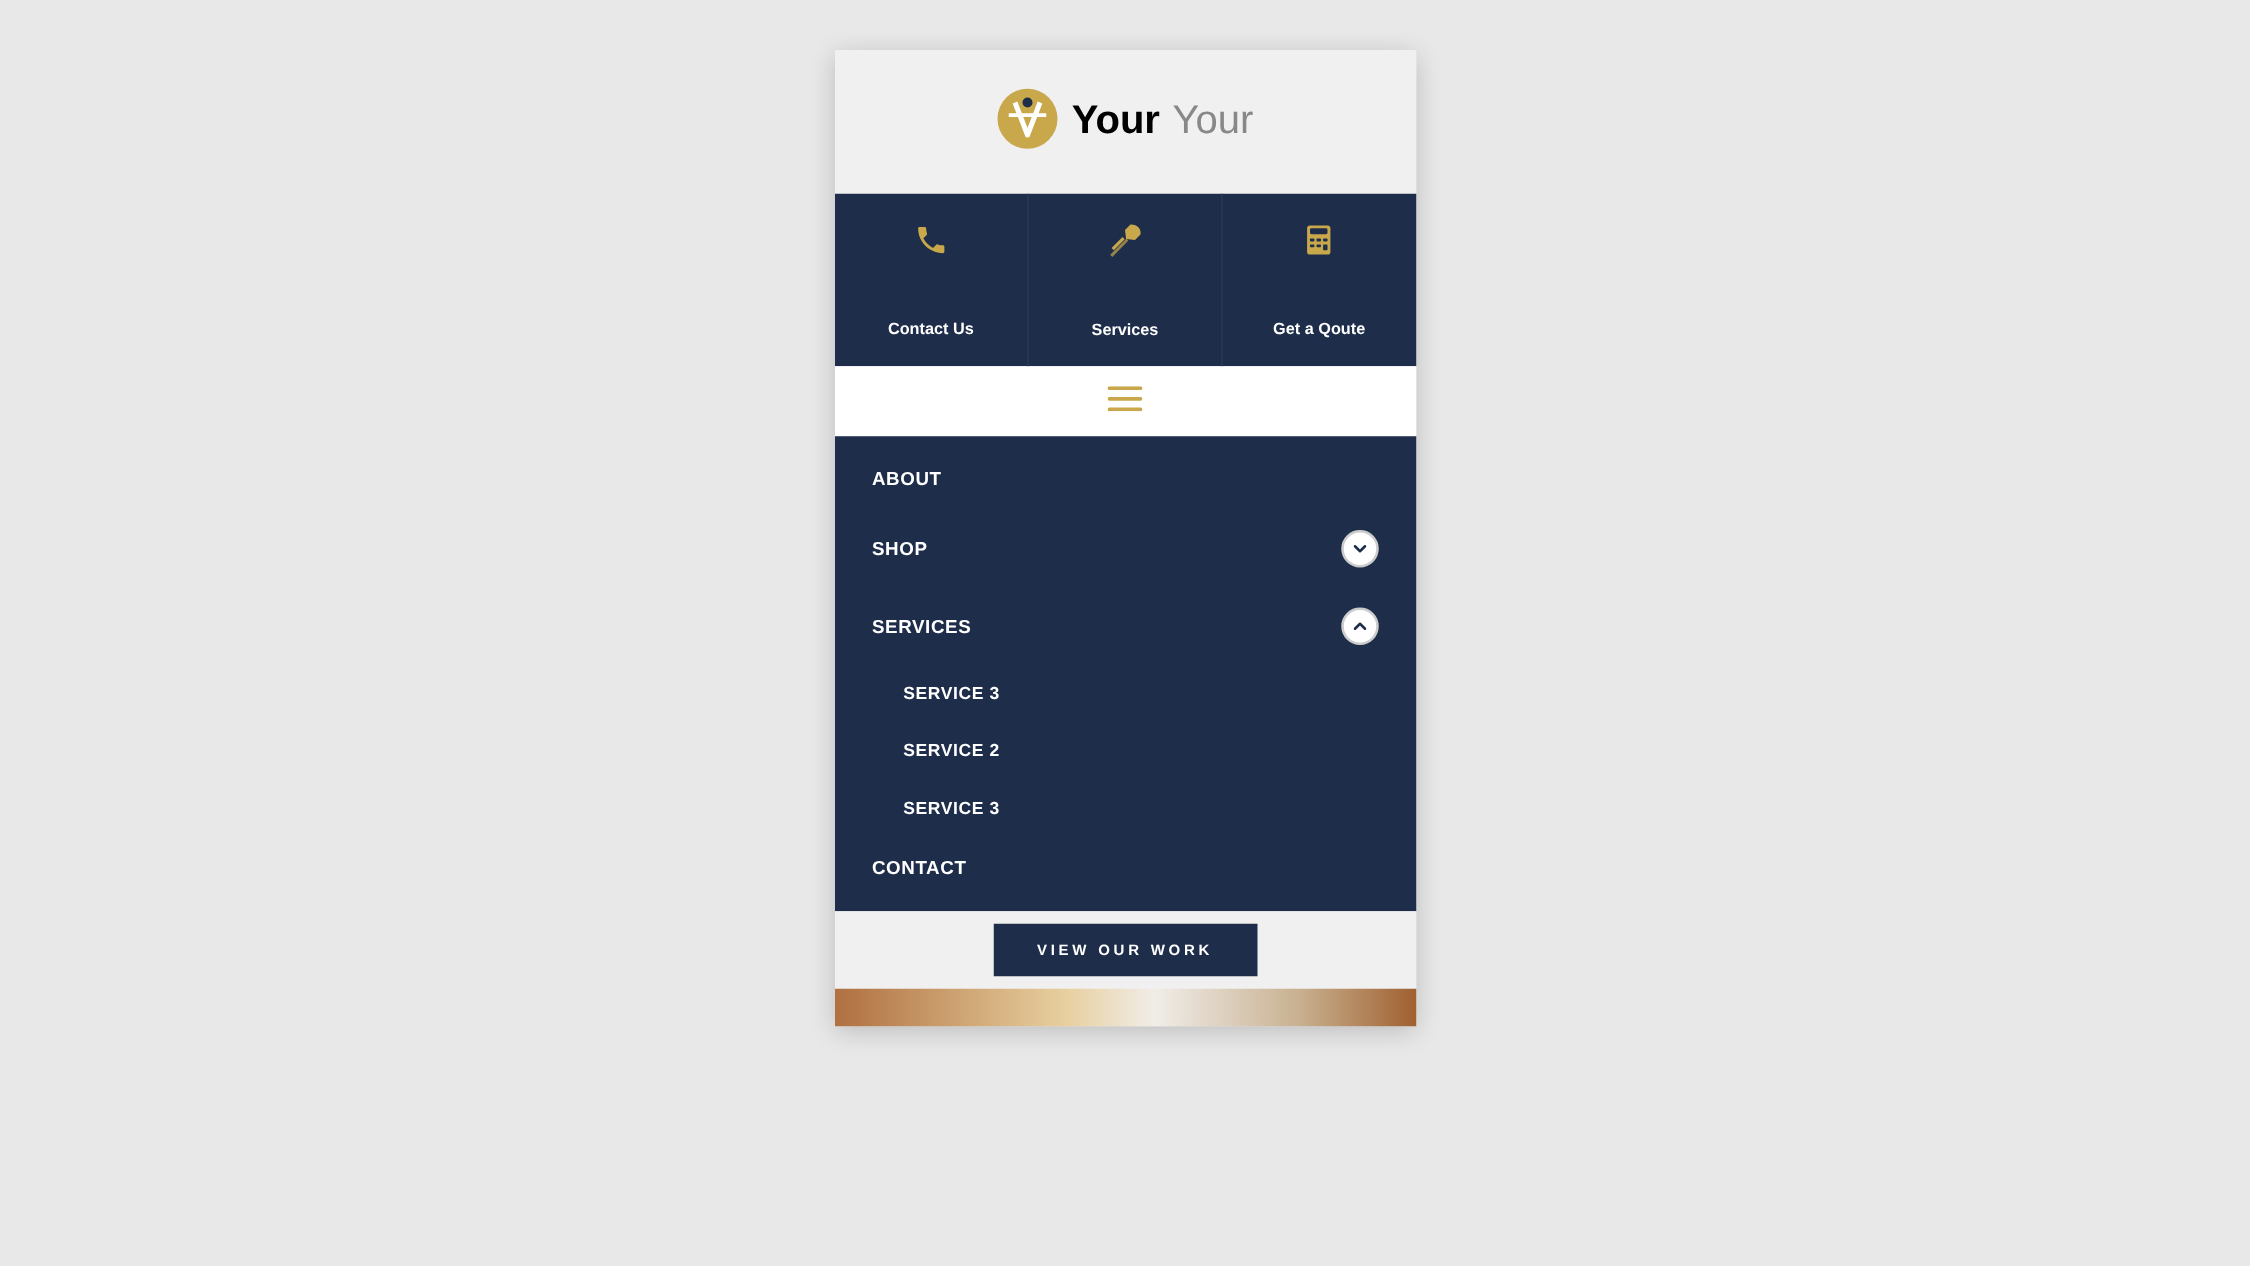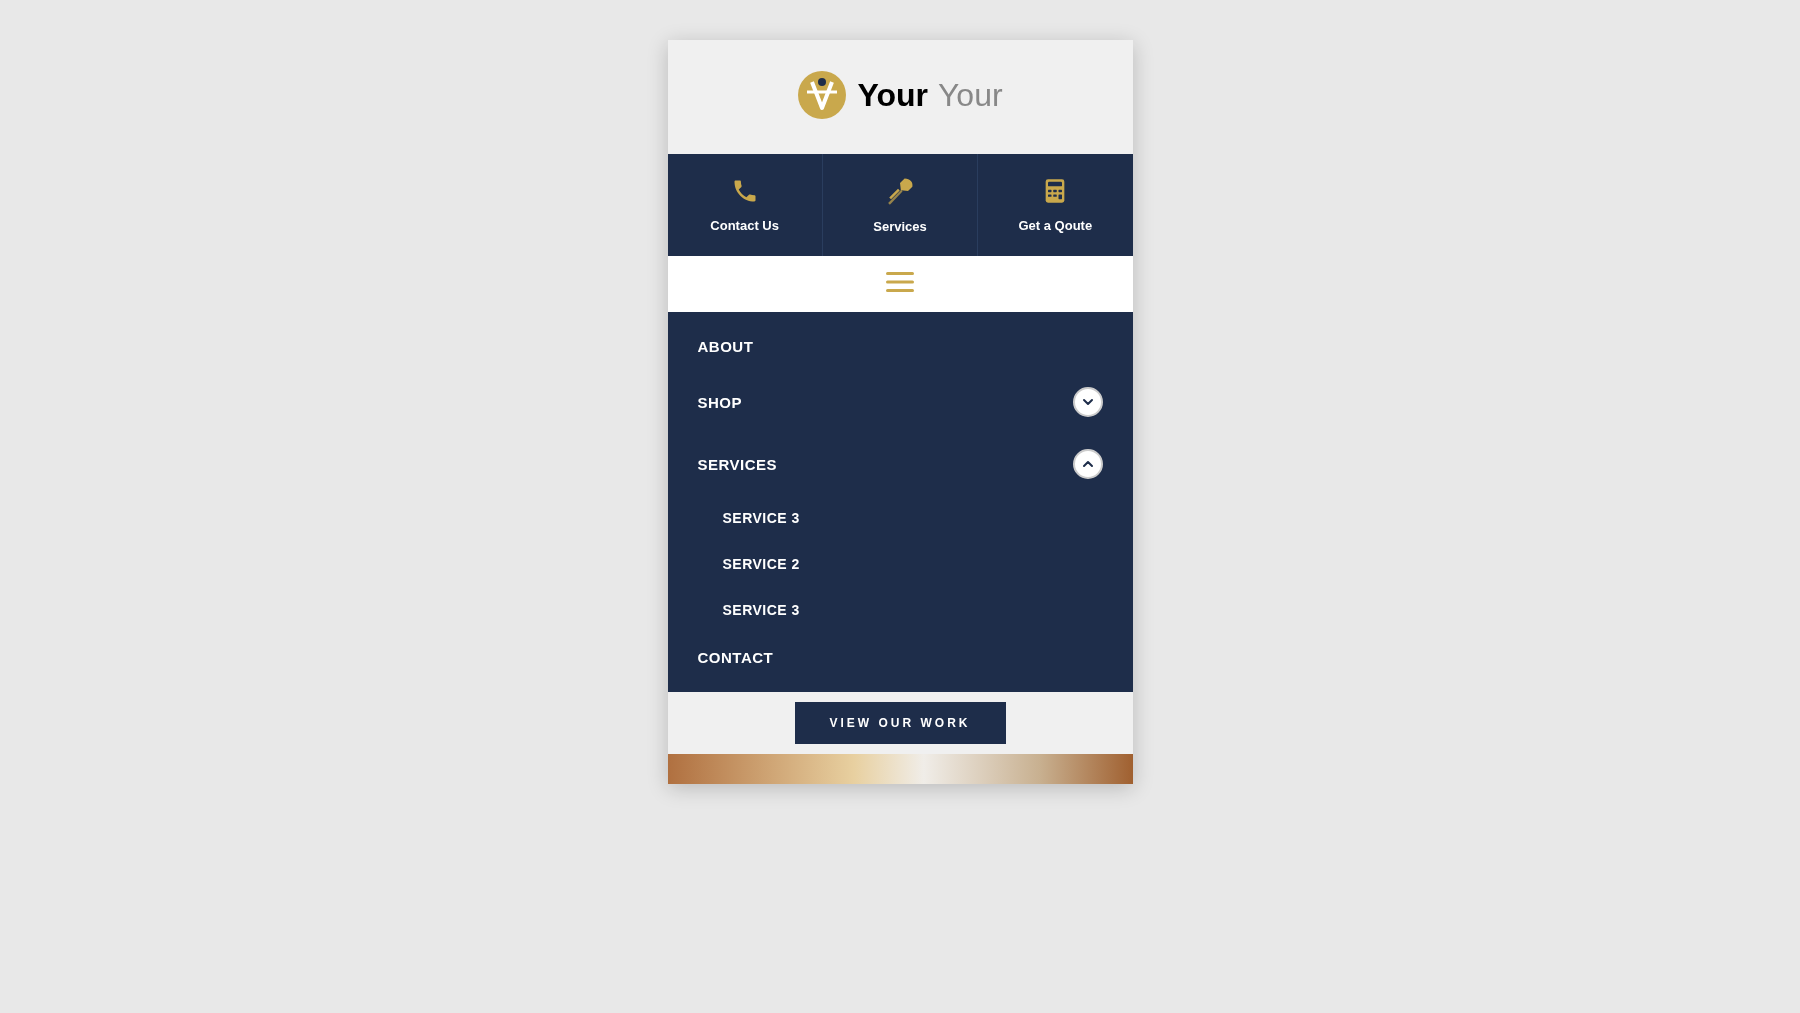--- a/index.html
+++ b/index.html
@@ -68,20 +68,21 @@
       font-size: 28px;
       color: #c9a84c;
       margin-bottom: 8px;
       line-height: 1;
     }
     .top-nav-label {
       color: #ffffff;
       font-size: 13px;
       font-weight: 600;
       text-align: center;
+      margin-top: 36px;
     }
 
     
     .hamburger-bar {
       background: #ffffff;
       padding: 16px;
       display: flex;
       justify-content: center;
       align-items: center;
     }

